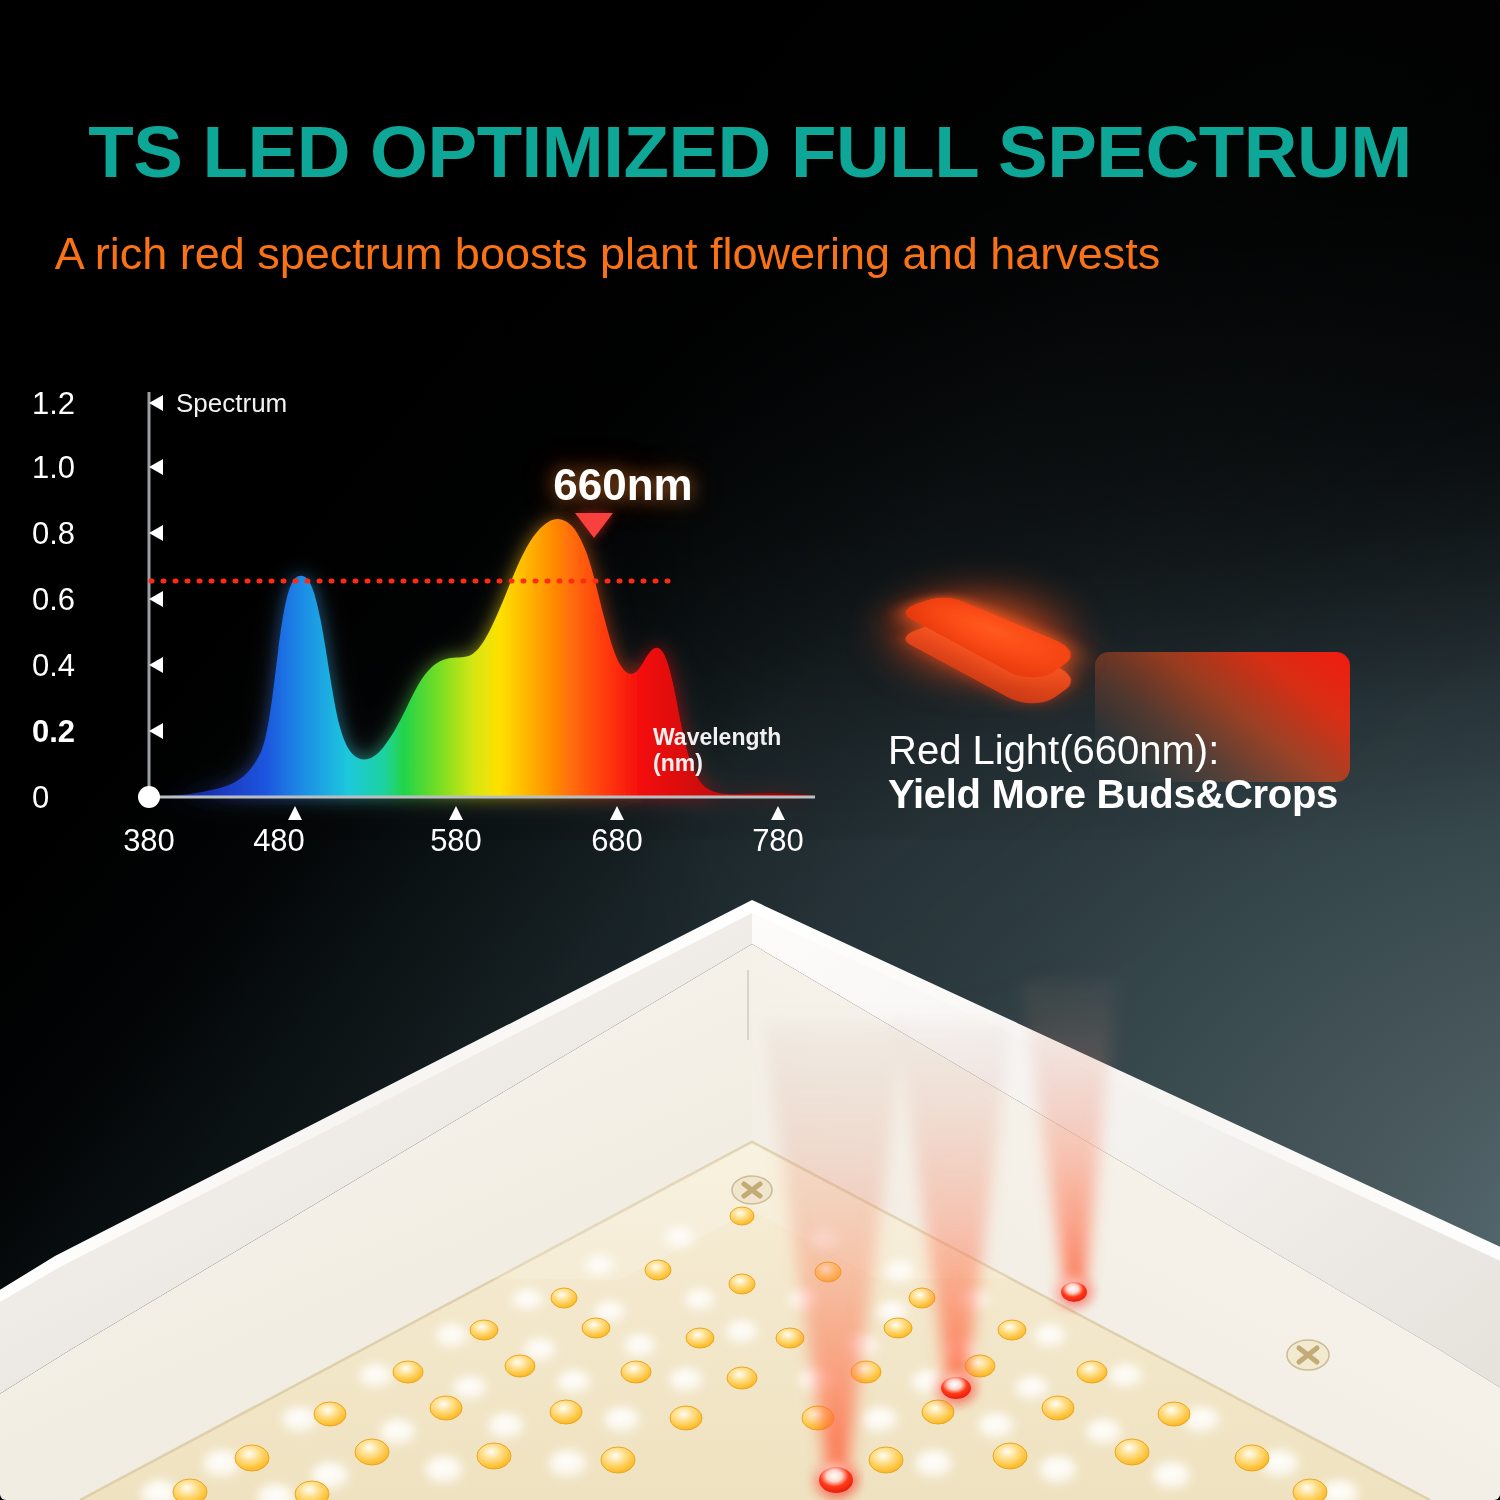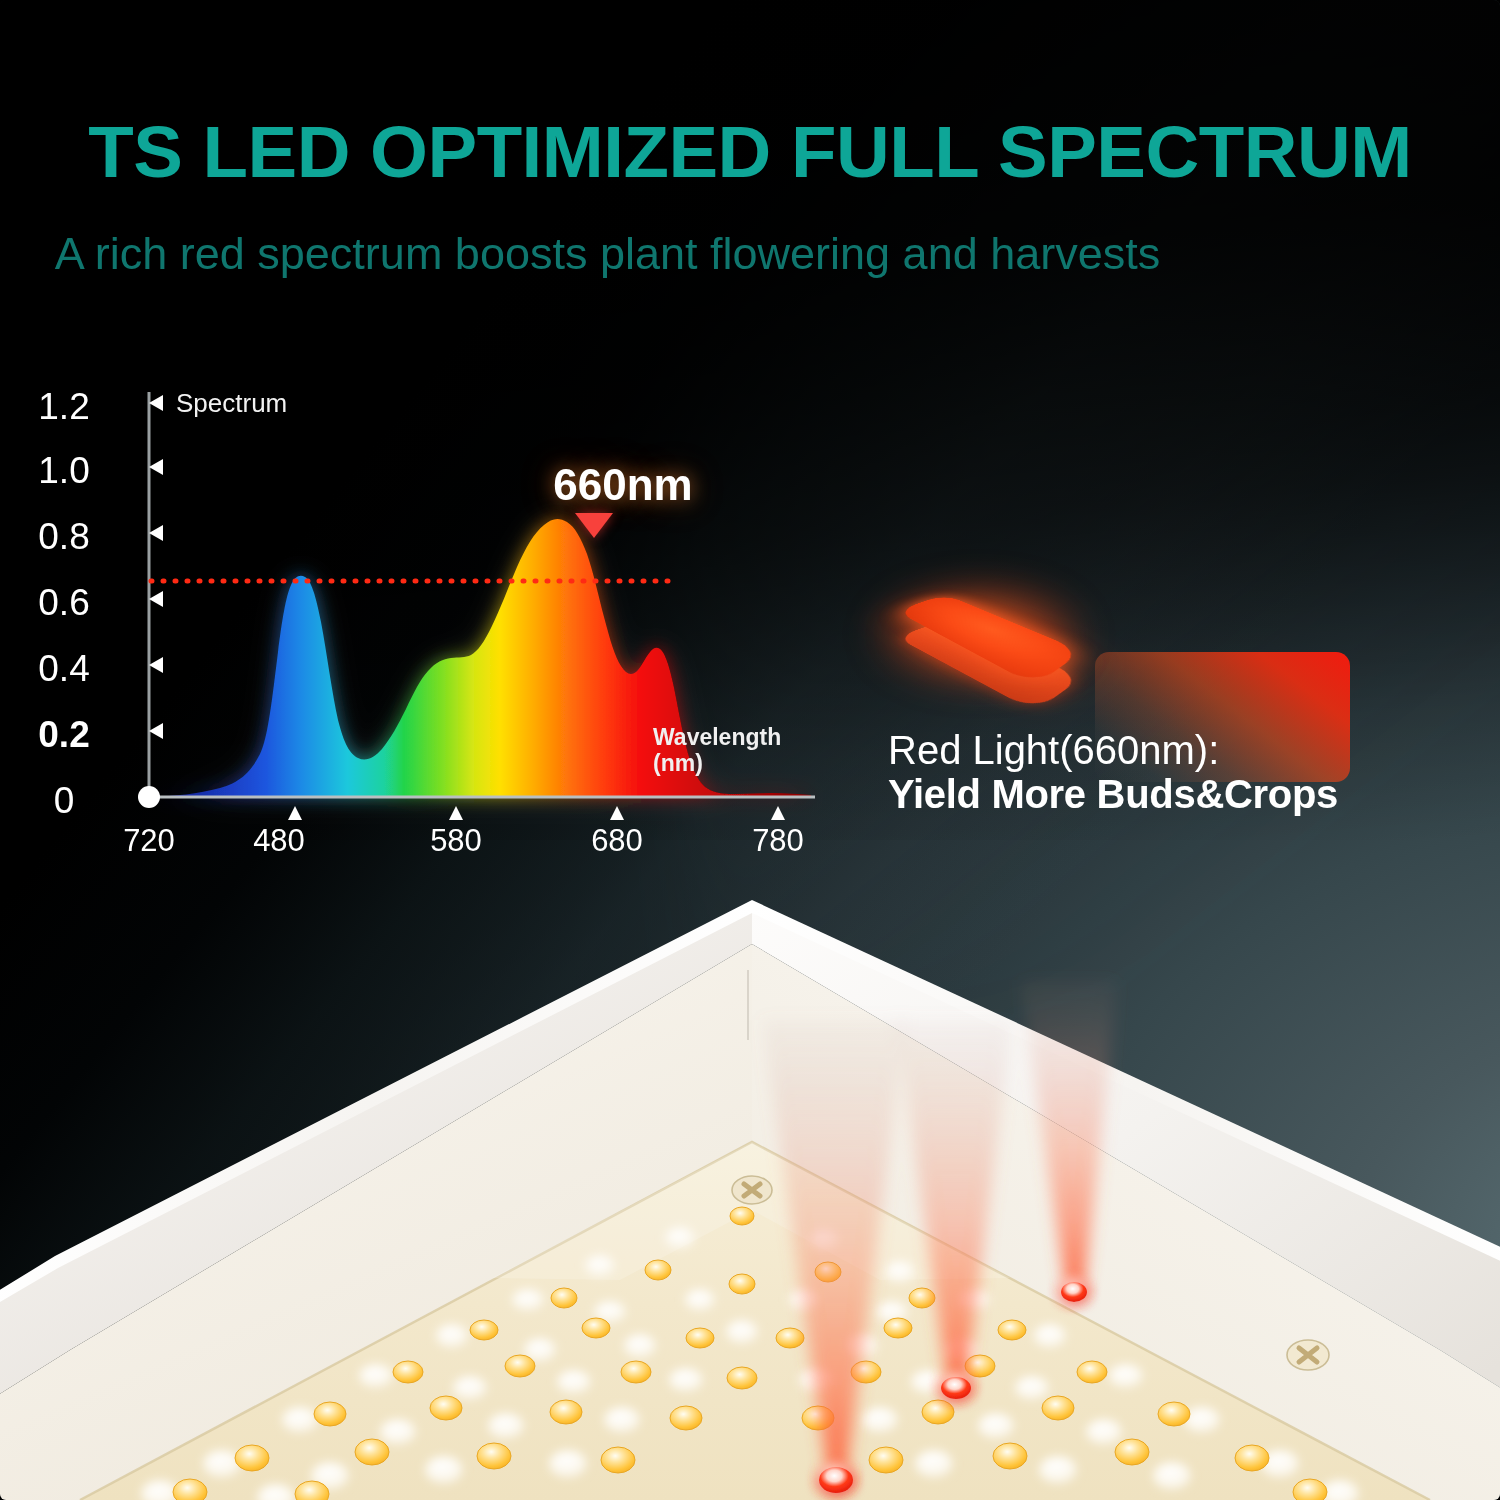--- a/index.html
+++ b/index.html
@@ -48,31 +48,31 @@
   .headline{
     position:absolute;left:0;top:110px;width:1500px;text-align:center;
     font-size:73px;font-weight:bold;letter-spacing:-.5px;
     color:#0ea697;
     font-family:"Liberation Sans", sans-serif;
     white-space:nowrap;
     transform:scaleX(1.02);
   }
   .subhead{
     position:absolute;left:0;top:228px;width:1215px;text-align:center;
-    font-size:45px;font-weight:normal;color:#0f766e;
+    font-size:45px;font-weight:normal;color:#f97316;
     white-space:nowrap;
   }
 
   
   #chart{position:absolute;left:80px;top:370px;width:760px;height:500px;}
   .chart-svg{position:absolute;left:0;top:0;}
 
   .ylabel{
-    position:absolute;text-align:center;width:64px;
-    font-size:37px;color:#ffffff;line-height:1;
+    position:absolute;text-align:left;width:64px;
+    font-size:31px;color:#ffffff;line-height:1;
   }
   .xlabel{
     position:absolute;text-align:center;width:110px;
     font-size:31px;color:#ffffff;line-height:1;
   }
   .spectrum-label{
     position:absolute;left:96px;top:18px;
     font-size:26px;color:#f2f2f2;
   }
   .wavelength-label{
@@ -253,21 +253,21 @@
     </svg>
 
     <div class="ylabel" style="left:-48px;top:18px;">1.2</div>
     <div class="ylabel" style="left:-48px;top:82px;">1.0</div>
     <div class="ylabel" style="left:-48px;top:148px;">0.8</div>
     <div class="ylabel" style="left:-48px;top:214px;">0.6</div>
     <div class="ylabel" style="left:-48px;top:280px;">0.4</div>
     <div class="ylabel" style="left:-48px;top:346px;font-weight:bold;">0.2</div>
     <div class="ylabel" style="left:-48px;top:412px;">0</div>
 
-    <div class="xlabel" style="left:14px;top:455px;">720</div>
+    <div class="xlabel" style="left:14px;top:455px;">380</div>
     <div class="xlabel" style="left:144px;top:455px;">480</div>
     <div class="xlabel" style="left:321px;top:455px;">580</div>
     <div class="xlabel" style="left:482px;top:455px;">680</div>
     <div class="xlabel" style="left:643px;top:455px;">780</div>
 
     <div class="spectrum-label">Spectrum</div>
     <div class="wavelength-label">
       <span>Wavelength</span><br>
       <span>(nm)</span>
     </div>

